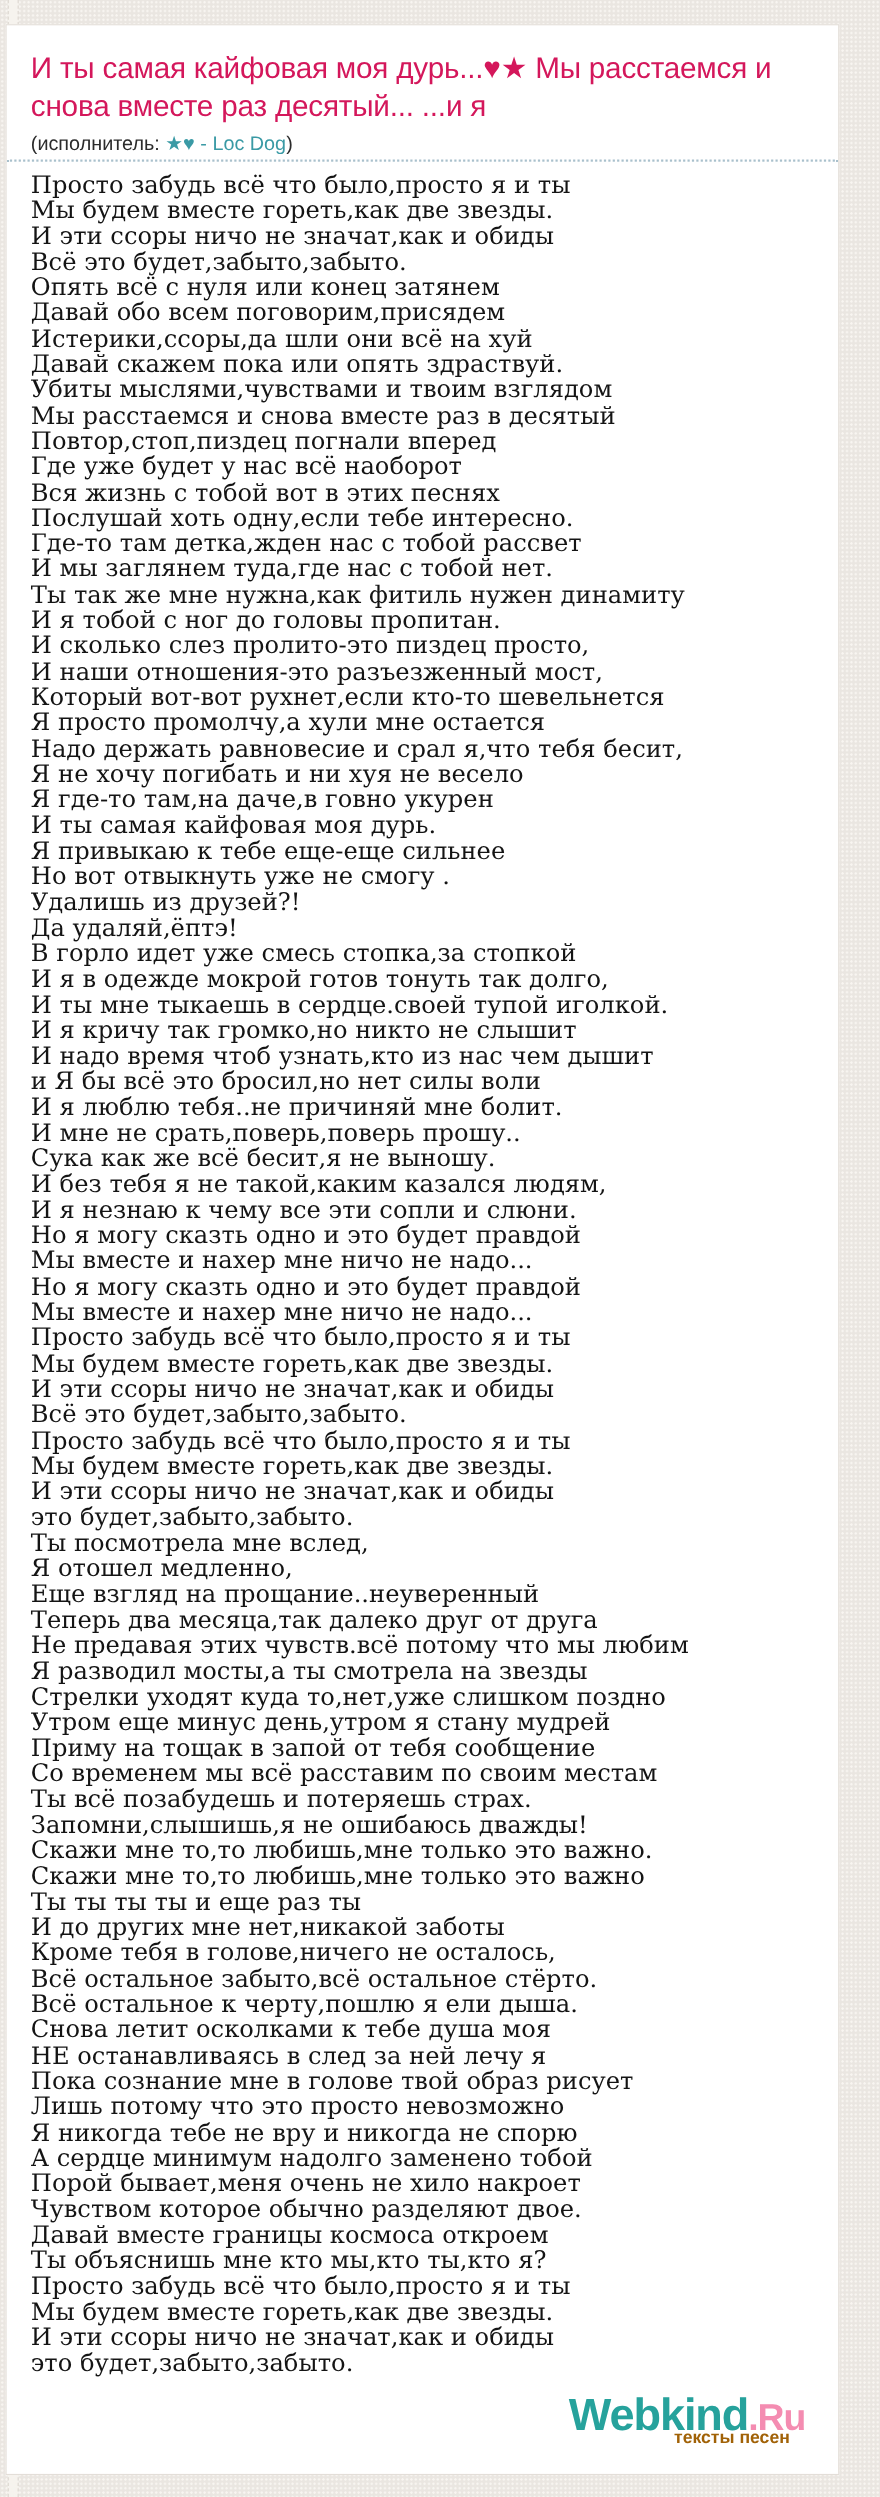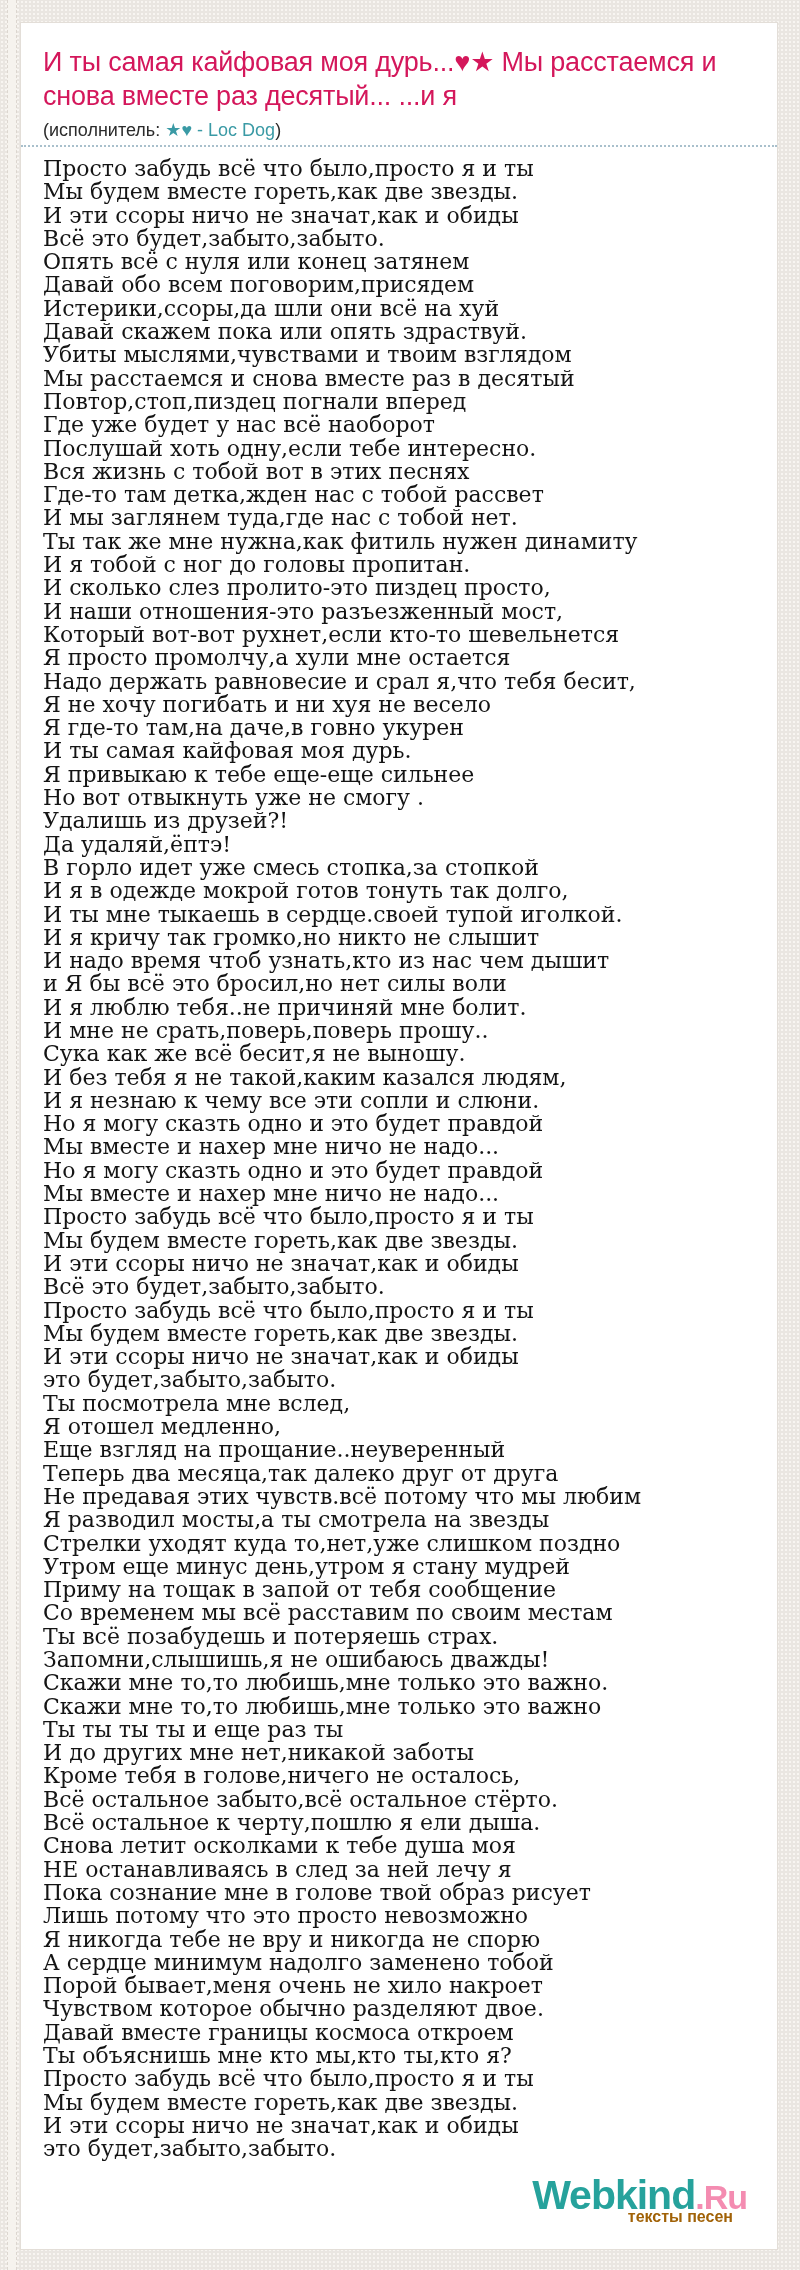--- a/index.html
+++ b/index.html
@@ -9,21 +9,21 @@
     background-image:radial-gradient(#f8f5f1 1px, transparent 1.2px);
     background-size:4px 4px;
     font-family:"Liberation Sans", sans-serif;
   }
   .page-edge{
     position:absolute;left:7px;top:0;width:8px;height:100%;
     background:#f6f3ee;
     border-left:1px dashed #dcd6cf;border-right:1px dashed #dcd6cf;
   }
   .card{
-    position:absolute;left:20px;top:22px;width:758px;height:2228px;
+    position:absolute;left:5px;top:22px;width:758px;height:2228px;
     background:#ffffff;border:1px solid #e3ded8;box-sizing:border-box;
     padding:22px 24px 0 22px;
   }
   .title{
     margin:0 0 6px 0;
     font-size:27px;line-height:34px;font-weight:400;letter-spacing:-0.2px;
     color:#d4175b;
   }
   .artist-line{
     font-size:18px;color:#2b2b2b;line-height:22px;
@@ -73,22 +73,22 @@
       <div>И эти ссоры ничо не значат,как и обиды</div>
       <div>Всё это будет,забыто,забыто.</div>
       <div>Опять всё с нуля или конец затянем</div>
       <div>Давай обо всем поговорим,присядем</div>
       <div>Истерики,ссоры,да шли они всё на хуй</div>
       <div>Давай скажем пока или опять здраствуй.</div>
       <div>Убиты мыслями,чувствами и твоим взглядом</div>
       <div>Мы расстаемся и снова вместе раз в десятый</div>
       <div>Повтор,стоп,пиздец погнали вперед</div>
       <div>Где уже будет у нас всё наоборот</div>
+      <div>Вся жизнь с тобой вот в этих песнях</div>
       <div>Послушай хоть одну,если тебе интересно.</div>
-      <div>Вся жизнь с тобой вот в этих песнях</div>
       <div>Где-то там детка,жден нас с тобой рассвет</div>
       <div>И мы заглянем туда,где нас с тобой нет.</div>
       <div>Ты так же мне нужна,как фитиль нужен динамиту</div>
       <div>И я тобой с ног до головы пропитан.</div>
       <div>И сколько слез пролито-это пиздец просто,</div>
       <div>И наши отношения-это разъезженный мост,</div>
       <div>Который вот-вот рухнет,если кто-то шевельнется</div>
       <div>Я просто промолчу,а хули мне остается</div>
       <div>Надо держать равновесие и срал я,что тебя бесит,</div>
       <div>Я не хочу погибать и ни хуя не весело</div>

